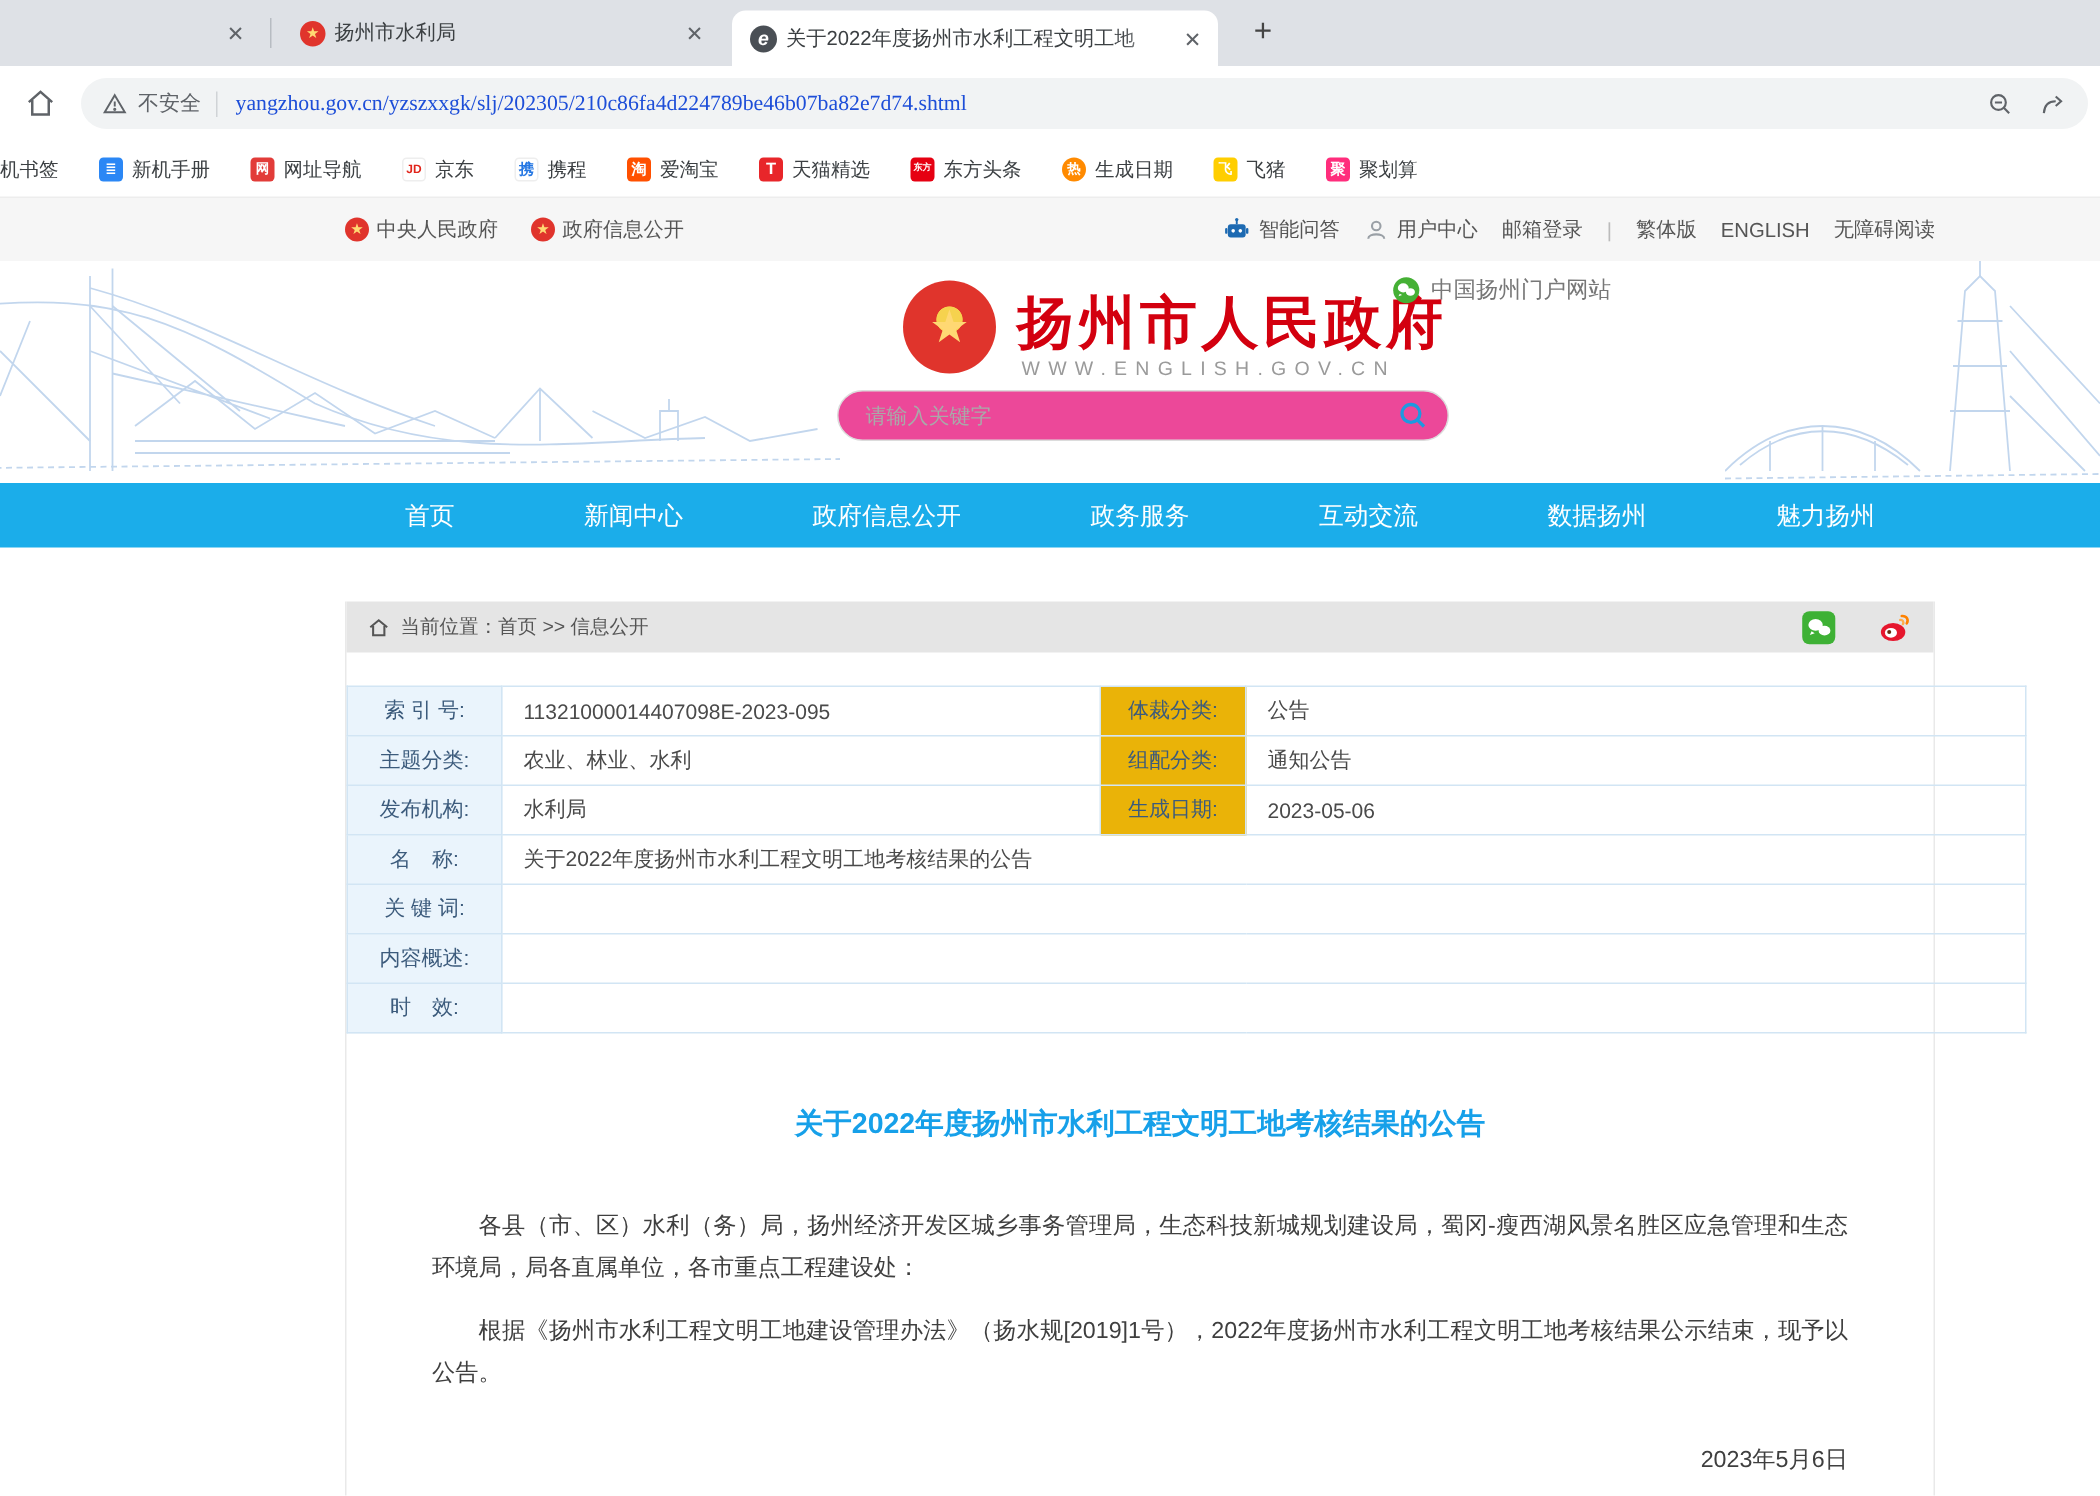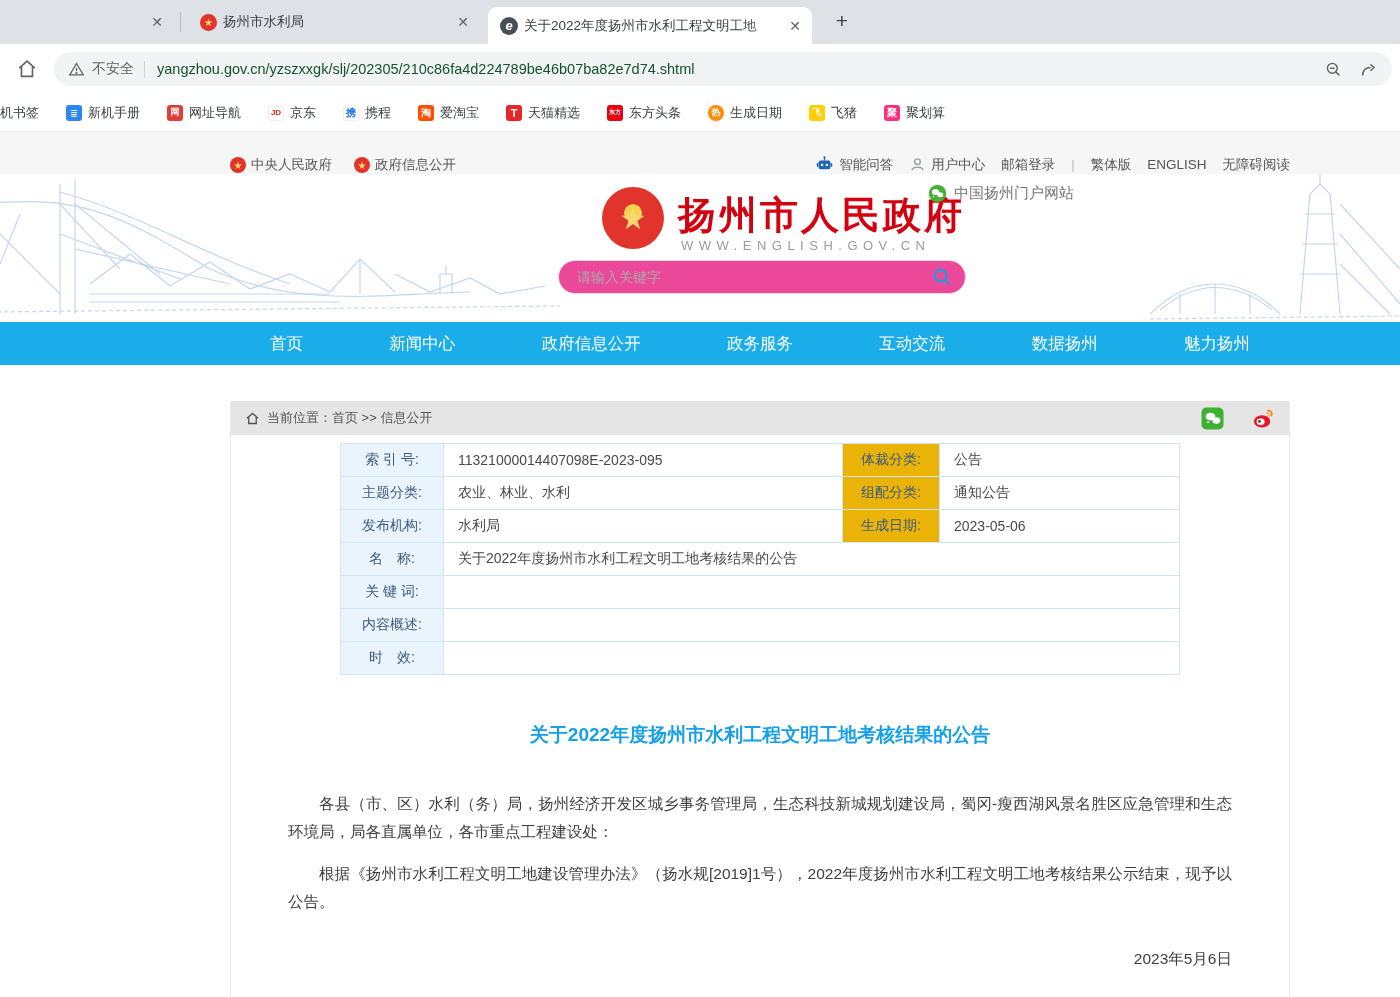--- a/index.html
+++ b/index.html
@@ -25,21 +25,21 @@
     font-size:13px; font-weight:bold; font-style:italic; flex:none; }
   .newtab { position:absolute; left:828px; top:8px; width:28px; height:28px; line-height:26px;
     text-align:center; font-size:21px; color:#444; border-radius:50%; cursor:pointer; }
 
   .toolbar { height:50px; background:#fff; display:flex; align-items:center; padding:0 8px 0 14px; }
   .icon-btn { width:26px; height:26px; display:flex; align-items:center; justify-content:center; flex:none; }
   .omnibox { flex:1; height:34px; margin-left:14px; background:#f1f3f4; border-radius:17px;
     display:flex; align-items:center; padding:0 14px; min-width:0; }
   .sec-label { font-size:14px; color:#5f6368; margin:0 10px 0 7px; white-space:nowrap; }
   .omni-sep { width:1px; height:17px; background:#d0d3d6; margin-right:12px; }
-  .url-text { flex:1; font-size:14.5px; color:#14532d; white-space:nowrap; overflow:hidden; }
+  .url-text { flex:1; font-size:14.5px; color:#1d4ed8; white-space:nowrap; overflow:hidden;font-family:Liberation Serif, serif; }
   .omni-right { display:flex; gap:16px; margin-left:10px; }
 
   .bookmarks { height:38px; background:#fff; display:flex; align-items:center; padding-left:0;
     border-bottom:1px solid #ededed; }
   .bm { display:flex; align-items:center; margin-right:27px; cursor:pointer; }
   .bm:first-child { margin-left:-6px; }
   .bm-label { font-size:13px; color:#3c4043; margin-left:6px; white-space:nowrap; }
   .bm-ico { width:16px; height:16px; border-radius:3px; display:inline-flex; align-items:center;
     justify-content:center; font-size:9px; font-weight:bold; color:#fff; flex:none; overflow:hidden; }
   .bm-blue  { background:#2b87f5; }
@@ -48,21 +48,21 @@
   .bm-ctrip { background:#fff; color:#2577e3; border:1px solid #eee; font-size:10px; }
   .bm-tb    { background:#ff5000; font-size:10px; }
   .bm-tmall { background:#e8262a; font-size:11px; }
   .bm-df    { background:#e60012; font-size:6px; line-height:7px; text-align:center; }
   .bm-game  { background:#ff8a00; border-radius:50%; font-size:9px; }
   .bm-fz    { background:#ffce00; font-size:9px; }
   .bm-jhs   { background:#ff2d7c; font-size:10px; }
 
   
   .govbar { height:42px; background:#f6f6f6; }
-  .govbar-in { width:1060px; margin-left:230px; height:100%; display:flex; align-items:flex-end; }
+  .govbar-in { width:1060px; margin-left:230px; height:100%; display:flex; align-items:center; }
   .gov-link { display:flex; align-items:center; margin-right:22px; font-size:13.5px; color:#555; cursor:pointer; }
   .gov-link .favicon-emblem { width:16px; height:16px; margin-right:5px; }
   .govbar-right { margin-left:auto; display:flex; align-items:center; gap:16px; font-size:13.5px; color:#555; }
   .govbar-right .item { display:flex; align-items:center; gap:5px; cursor:pointer; white-space:nowrap; }
   .tbar-sep { color:#bbb; }
 
   
   .header { position:relative; height:148px; background:#fff; overflow:hidden; }
   .deco { position:absolute; top:0; opacity:.9; pointer-events:none; }
   .deco-left { left:0; }
@@ -89,21 +89,21 @@
   .nav-item { color:#fff; font-size:16.5px; cursor:pointer; white-space:nowrap; }
 
   
   .content { width:1060px; margin-left:230px; height:632px; background:#fff;
     border-left:1px solid #e9e9e9; border-right:1px solid #e9e9e9; }
   .crumbbar { margin-top:36px; height:34px; background:#e5e5e5; display:flex; align-items:center;
     padding:0 14px; }
   .crumb-text { font-size:13px; color:#555; margin-left:7px; }
   .crumb-icons { margin-left:auto; display:flex; align-items:center; gap:28px; }
 
-  table.meta { margin:8px auto 0; width:840px; border-collapse:collapse; }
+  table.meta { margin:22px auto 0; width:1120px; border-collapse:collapse; }
   table.meta td { border:1px solid #d2e5f4; height:33px; font-size:14px; }
   td.ml { width:103px; background:#eaf4fc; color:#3c5b7c; text-align:center; }
   td.mv { color:#4a4a4a; padding-left:14px; }
   td.mv1 { width:399px; }
   td.ml2 { width:97px; background:#eab308; color:#3c5b7c; text-align:center; }
 
   .art-title { margin-top:47px; text-align:center; font-size:19px; font-weight:bold; color:#16a0e9; }
   .art-p { margin-top:14px; padding:0 57px; font-size:15.5px; line-height:1.8; color:#3f3f3f;
     text-indent:2em; text-align:justify; }
   .art-p.first { margin-top:42px; }

